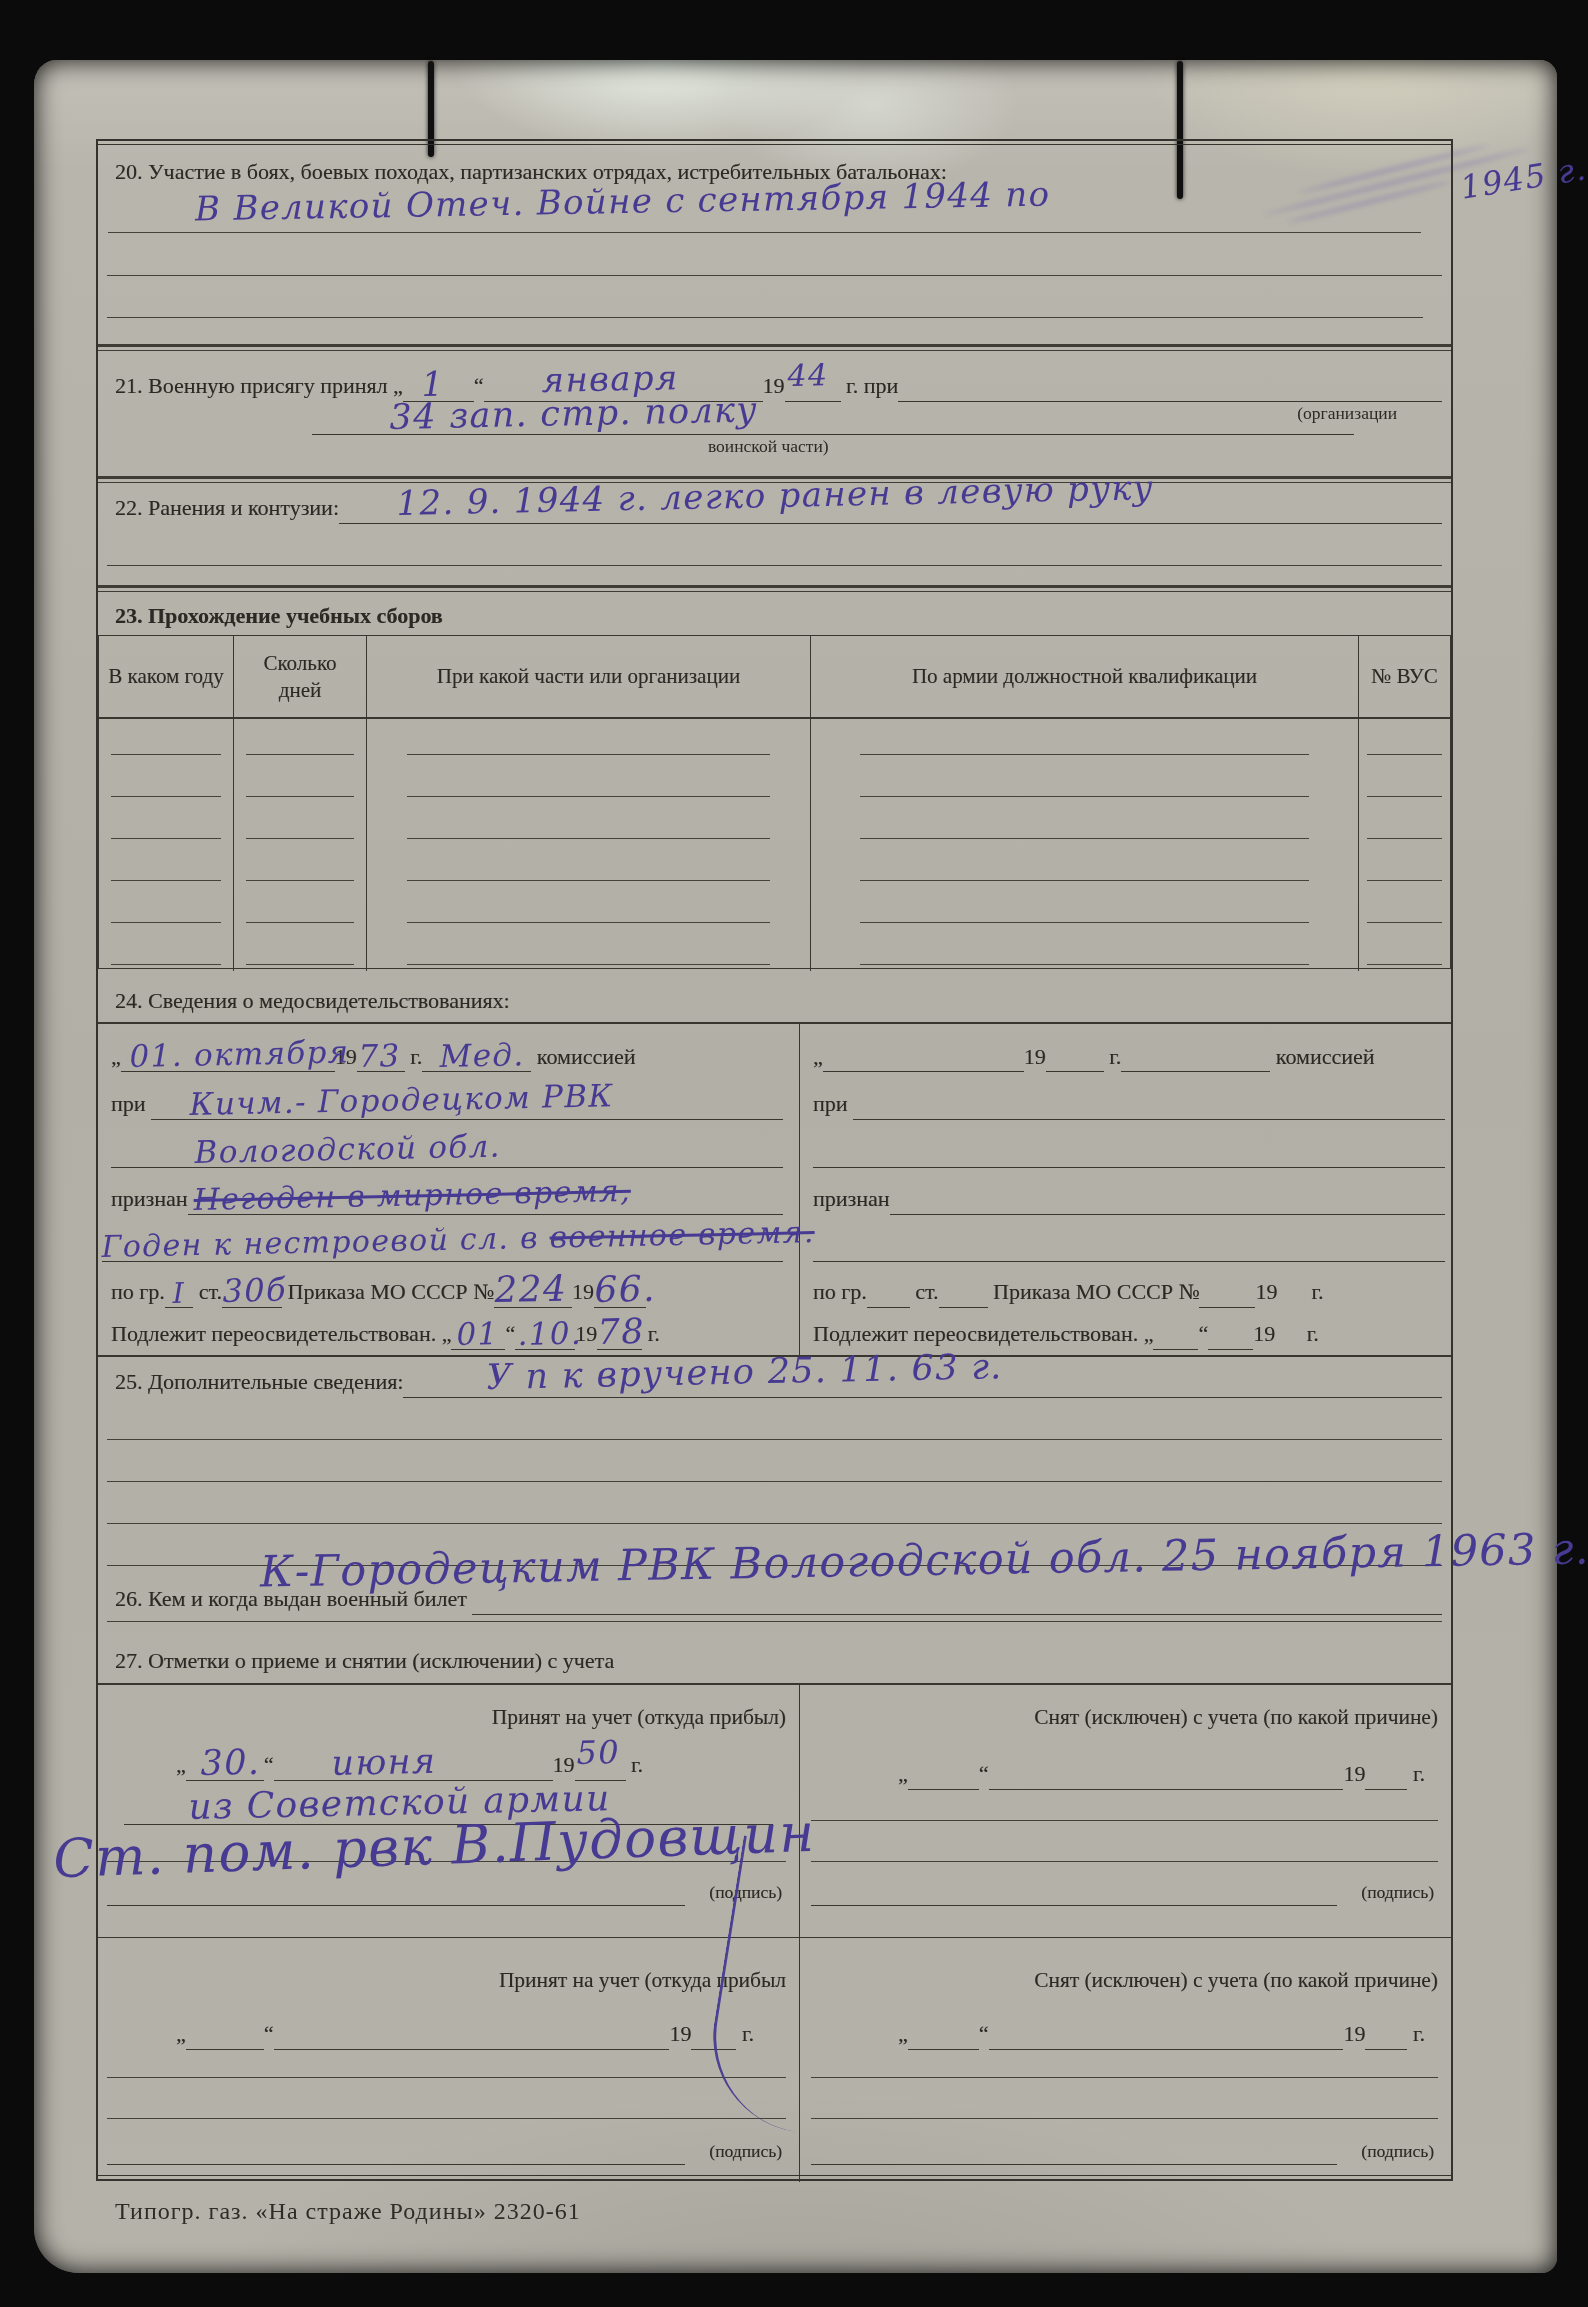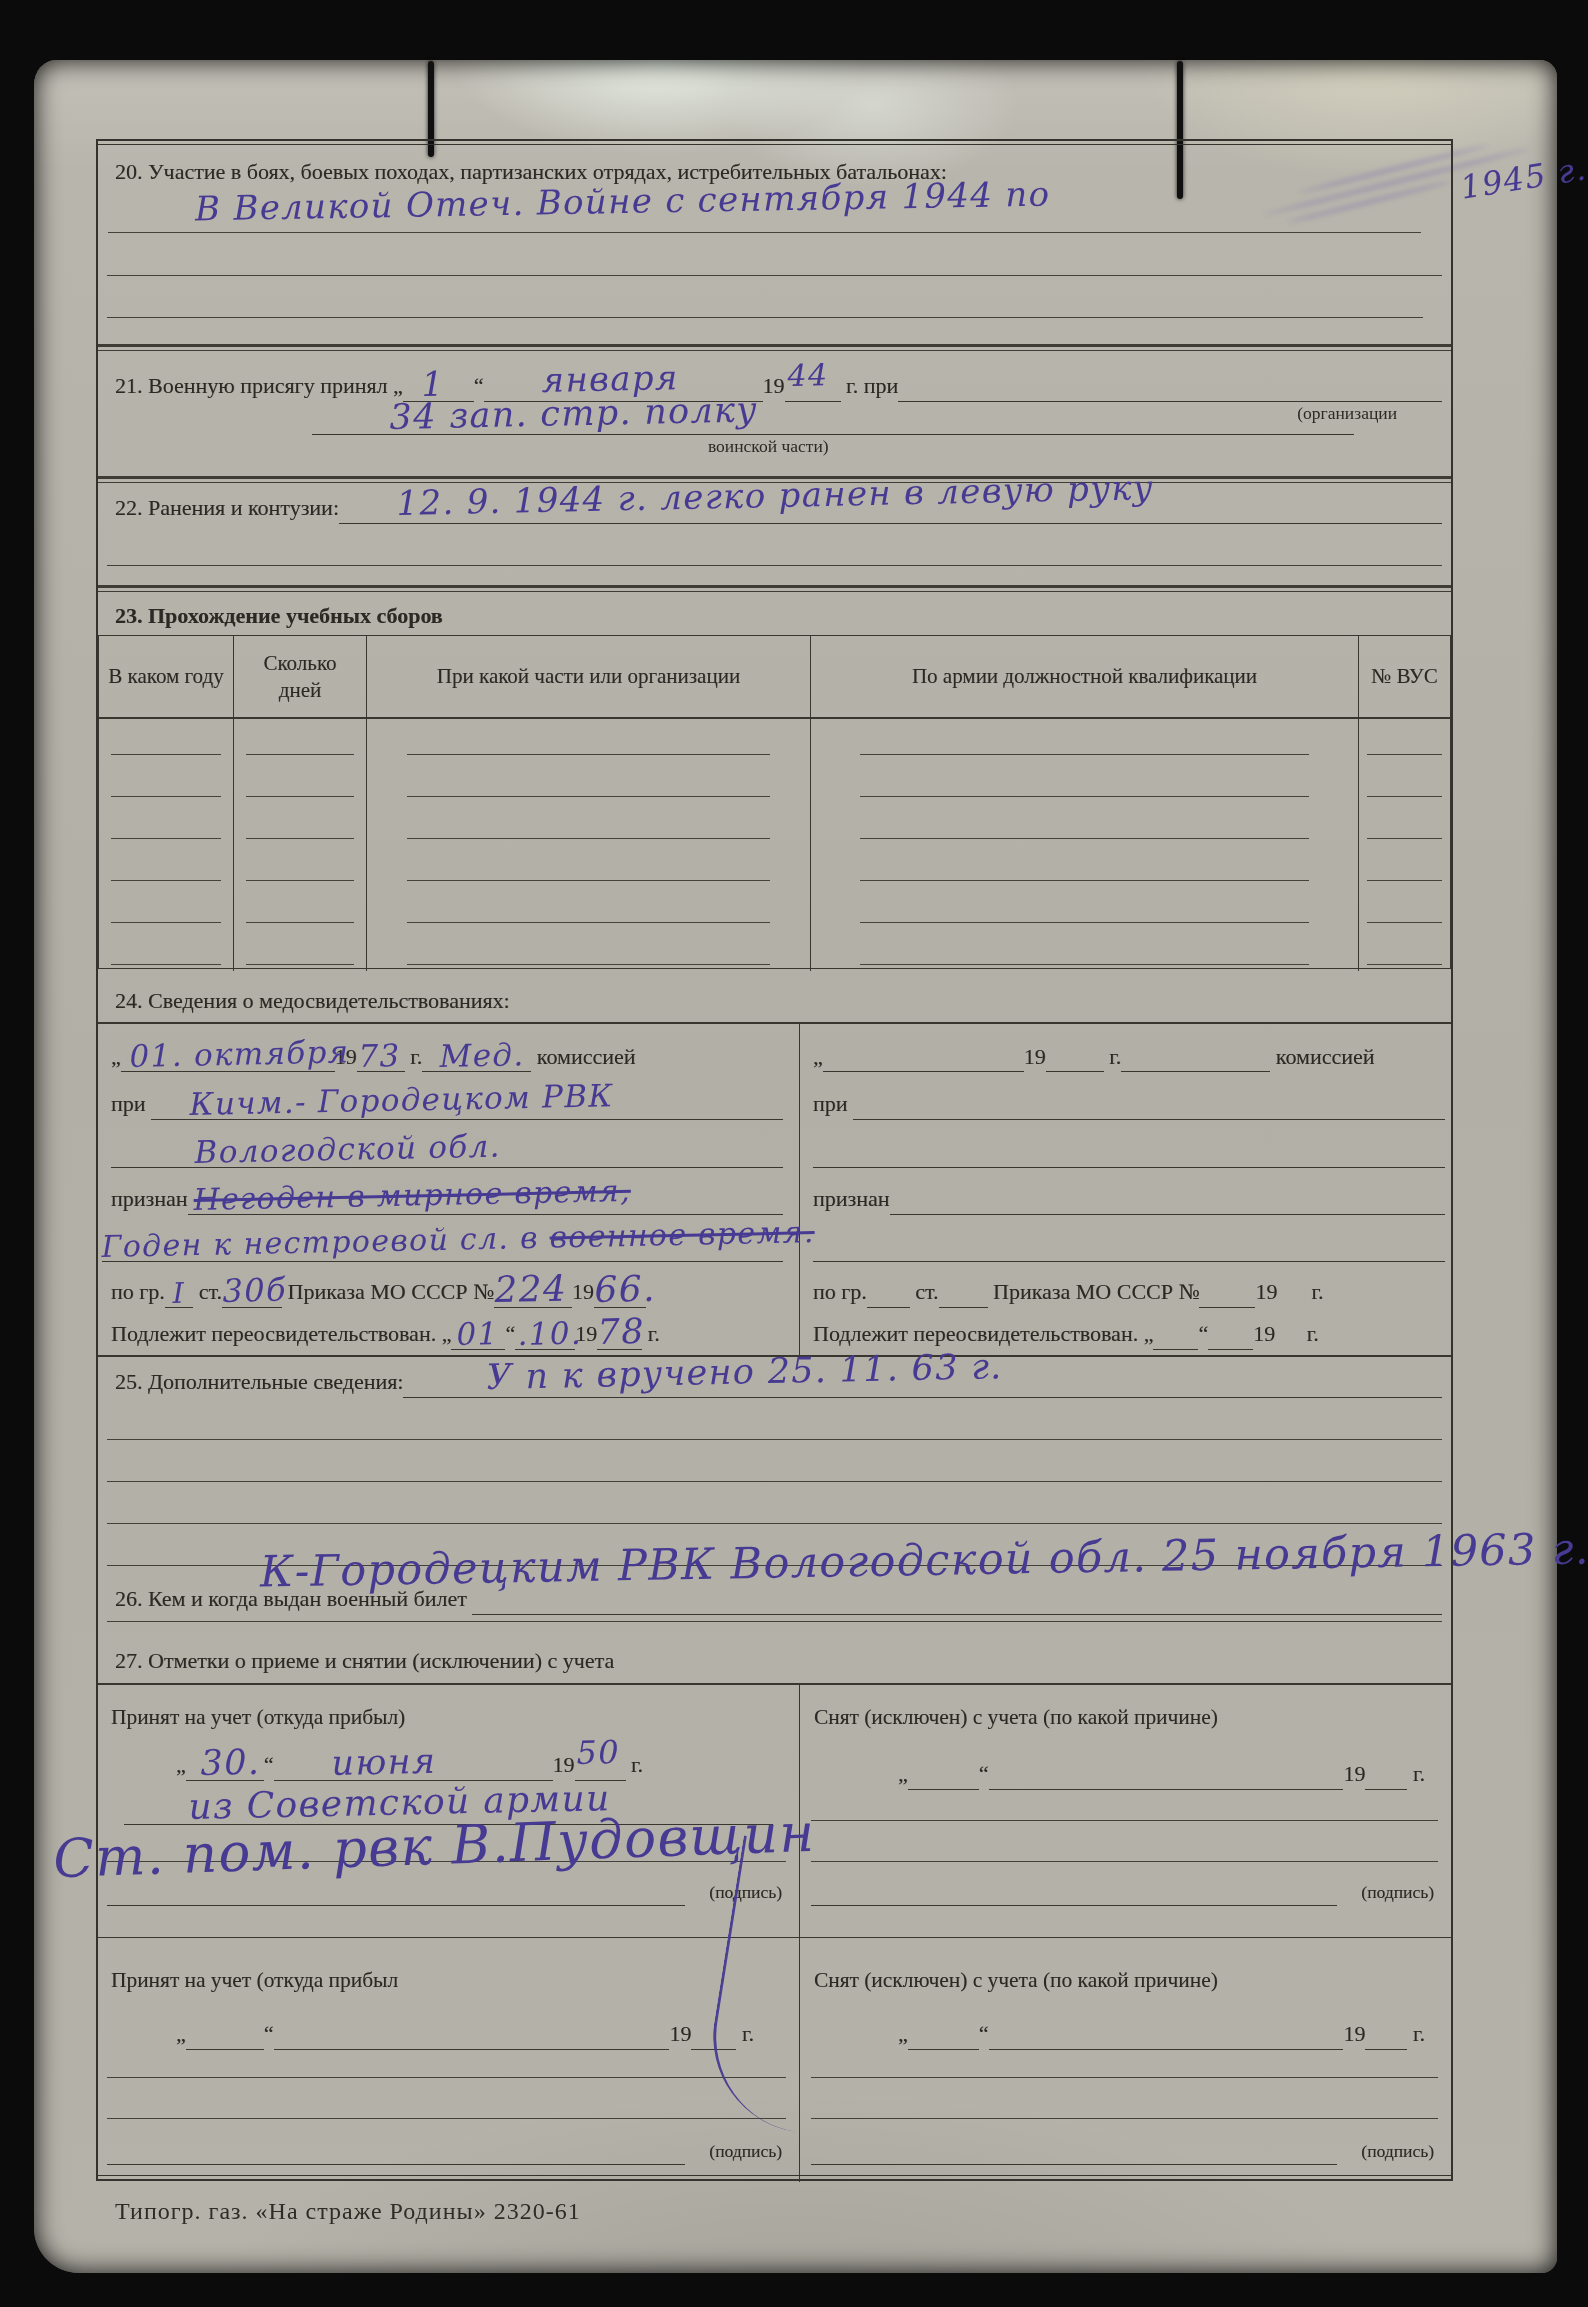--- a/index.html
+++ b/index.html
@@ -57,21 +57,21 @@
         font-size:21px; line-height:1.25; padding:2.6px 6.5px; text-shadow:0.4px 0.4px 0 rgba(43,41,36,.3);}
   .t23h:nth-child(5){border-right:none;}
   .t23c{position:relative; border-right:1.9px solid var(--line);}
   .t23c.last{border-right:none;}
   .t23c:after{content:""; position:absolute; left:9%; right:9%; bottom:5.8px; border-bottom:1.9px solid var(--line); opacity:.9;}
   
   .box{position:absolute; left:0; right:0; border-top:2.6px solid var(--line); border-bottom:2.6px solid var(--line);}
   .vdiv{position:absolute; top:0; bottom:0; border-left:1.9px solid var(--line);}
   .hdiv{position:absolute; left:0; right:0; border-top:1.9px solid var(--line);}
   .cell{position:absolute; overflow:visible;}
-  .hdr{position:absolute; left:13px; right:13px; text-align:left; font-size:21.4px; text-shadow:0.4px 0.4px 0 rgba(43,41,36,.3);}
+  .hdr{position:absolute; left:13px; right:13px; text-align:right; font-size:21.4px; text-shadow:0.4px 0.4px 0 rgba(43,41,36,.3);}
   .sig{font-size:53px; transform:rotate(-2deg); z-index:3;}
   .flourish{position:absolute; width:97px; border-left:3.2px solid var(--hw);
             border-bottom-left-radius:97px; transform:rotate(9deg); opacity:.95; z-index:3;}
   .footer{position:absolute; font-size:24px; letter-spacing:1px; color:#2e2c27;}
 </style>
 </head>
 <body>
 
 <div class="stage">
   <div class="page">

